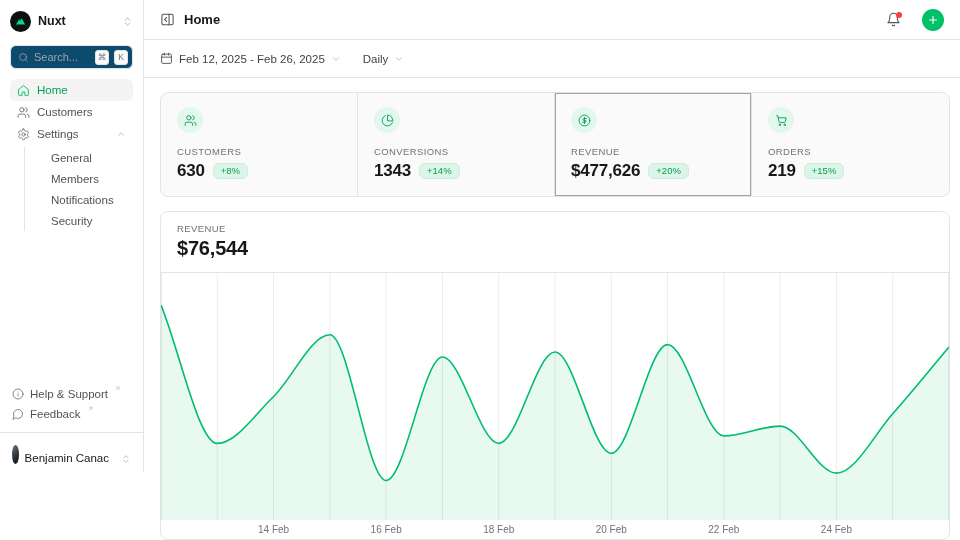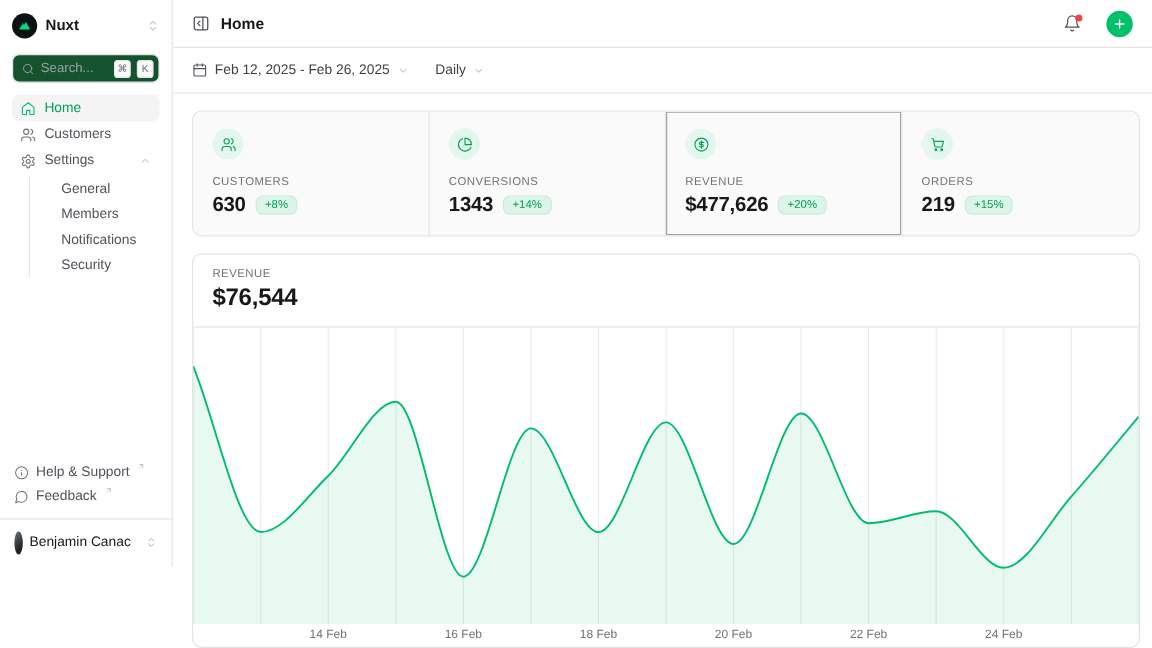--- a/index.html
+++ b/index.html
@@ -18,21 +18,21 @@
   .app{display:flex;width:960px;height:472px;}
 
   
   .sidebar{width:144px;min-width:144px;border-right:1px solid var(--border);
     display:flex;flex-direction:column;padding:10px 10px 8px;}
   .brand{display:flex;align-items:center;gap:7px;height:22px;margin-bottom:13px;cursor:pointer;}
   .brand-logo{width:21px;height:21px;border-radius:50%;background:#0c1112;display:flex;align-items:center;justify-content:center;}
   .brand-name{font-size:12.5px;font-weight:700;}
   .spacer{flex:1;}
   .muted-ic{color:#9ca3af;display:flex;align-items:center;}
-  .searchbox{height:24px;border:1px solid var(--border);border-radius:6px;background:#14532d;
+  .searchbox{height:24px;border:1px solid var(--border);border-radius:6px;background:#0c4a6e;
     display:flex;align-items:center;gap:5px;padding:0 4px 0 7px;margin-bottom:10px;cursor:text;
     box-shadow:0 1px 1px rgba(0,0,0,.03);}
   .searchbox .ph{font-size:11px;color:var(--txt-ph);flex:1;}
   .kbd{font-size:8.5px;color:var(--txt-3);border:1px solid var(--border);background:#fafafa;
     border-radius:3px;width:14px;height:15px;display:flex;align-items:center;justify-content:center;}
   .nav{display:flex;flex-direction:column;}
   .nav-item{height:22px;display:flex;align-items:center;gap:7px;padding:0 7px;border-radius:6px;
     font-size:11.5px;font-weight:500;color:var(--txt-2);cursor:pointer;}
   .nav-item .ic{color:var(--txt-3);}
   .nav-item.active{background:#f4f4f5;color:var(--green-dark);}
@@ -40,21 +40,21 @@
   .count-badge{font-size:9px;color:var(--txt-2);border:1px solid var(--border);border-radius:4px;
     min-width:14px;height:14px;display:flex;align-items:center;justify-content:center;padding:0 3px;background:#fff;}
   .submenu{margin:2px 0 0 14px;border-left:1px solid var(--border);padding-left:26px;
     display:flex;flex-direction:column;}
   .submenu-item{height:21px;display:flex;align-items:center;font-size:11.5px;color:var(--txt-2);cursor:pointer;border-radius:5px;}
   .side-footer{margin-top:auto;display:flex;flex-direction:column;}
   .foot-link{height:20px;display:flex;align-items:center;gap:6px;font-size:11.5px;color:var(--txt-2);cursor:pointer;padding:0 2px;}
   .foot-link .ic{color:var(--txt-3);}
   .ext{align-self:flex-start;margin-top:1px;color:#9ca3af;display:flex;}
   .side-divider{border-top:1px solid var(--border);margin:8px -10px 7px;}
-  .user-row{height:24px;display:flex;align-items:center;gap:6px;cursor:pointer;padding:0 2px;}
+  .user-row{height:24px;display:flex;align-items:flex-end;gap:6px;cursor:pointer;padding:0 2px;}
   .avatar{width:19px;height:19px;border-radius:50%;background:linear-gradient(135deg,#6b7280 0%,#1f2427 70%);}
   .user-name{font-size:11.5px;font-weight:500;color:var(--txt);white-space:nowrap;}
 
   
   .main{flex:1;display:flex;flex-direction:column;min-width:0;}
   .topbar{height:40px;min-height:40px;border-bottom:1px solid var(--border);display:flex;align-items:center;padding:0 16px;gap:9px;}
   .page-title{font-size:13px;font-weight:700;}
   .icon-btn{display:flex;align-items:center;justify-content:center;cursor:pointer;color:var(--txt-2);position:relative;}
   .bell-dot{position:absolute;top:0;right:-1px;width:6px;height:6px;border-radius:50%;}
   .plus-btn{width:22px;height:22px;border-radius:50%;display:flex;align-items:center;justify-content:center;cursor:pointer;margin-left:12px;color:#fff;}

